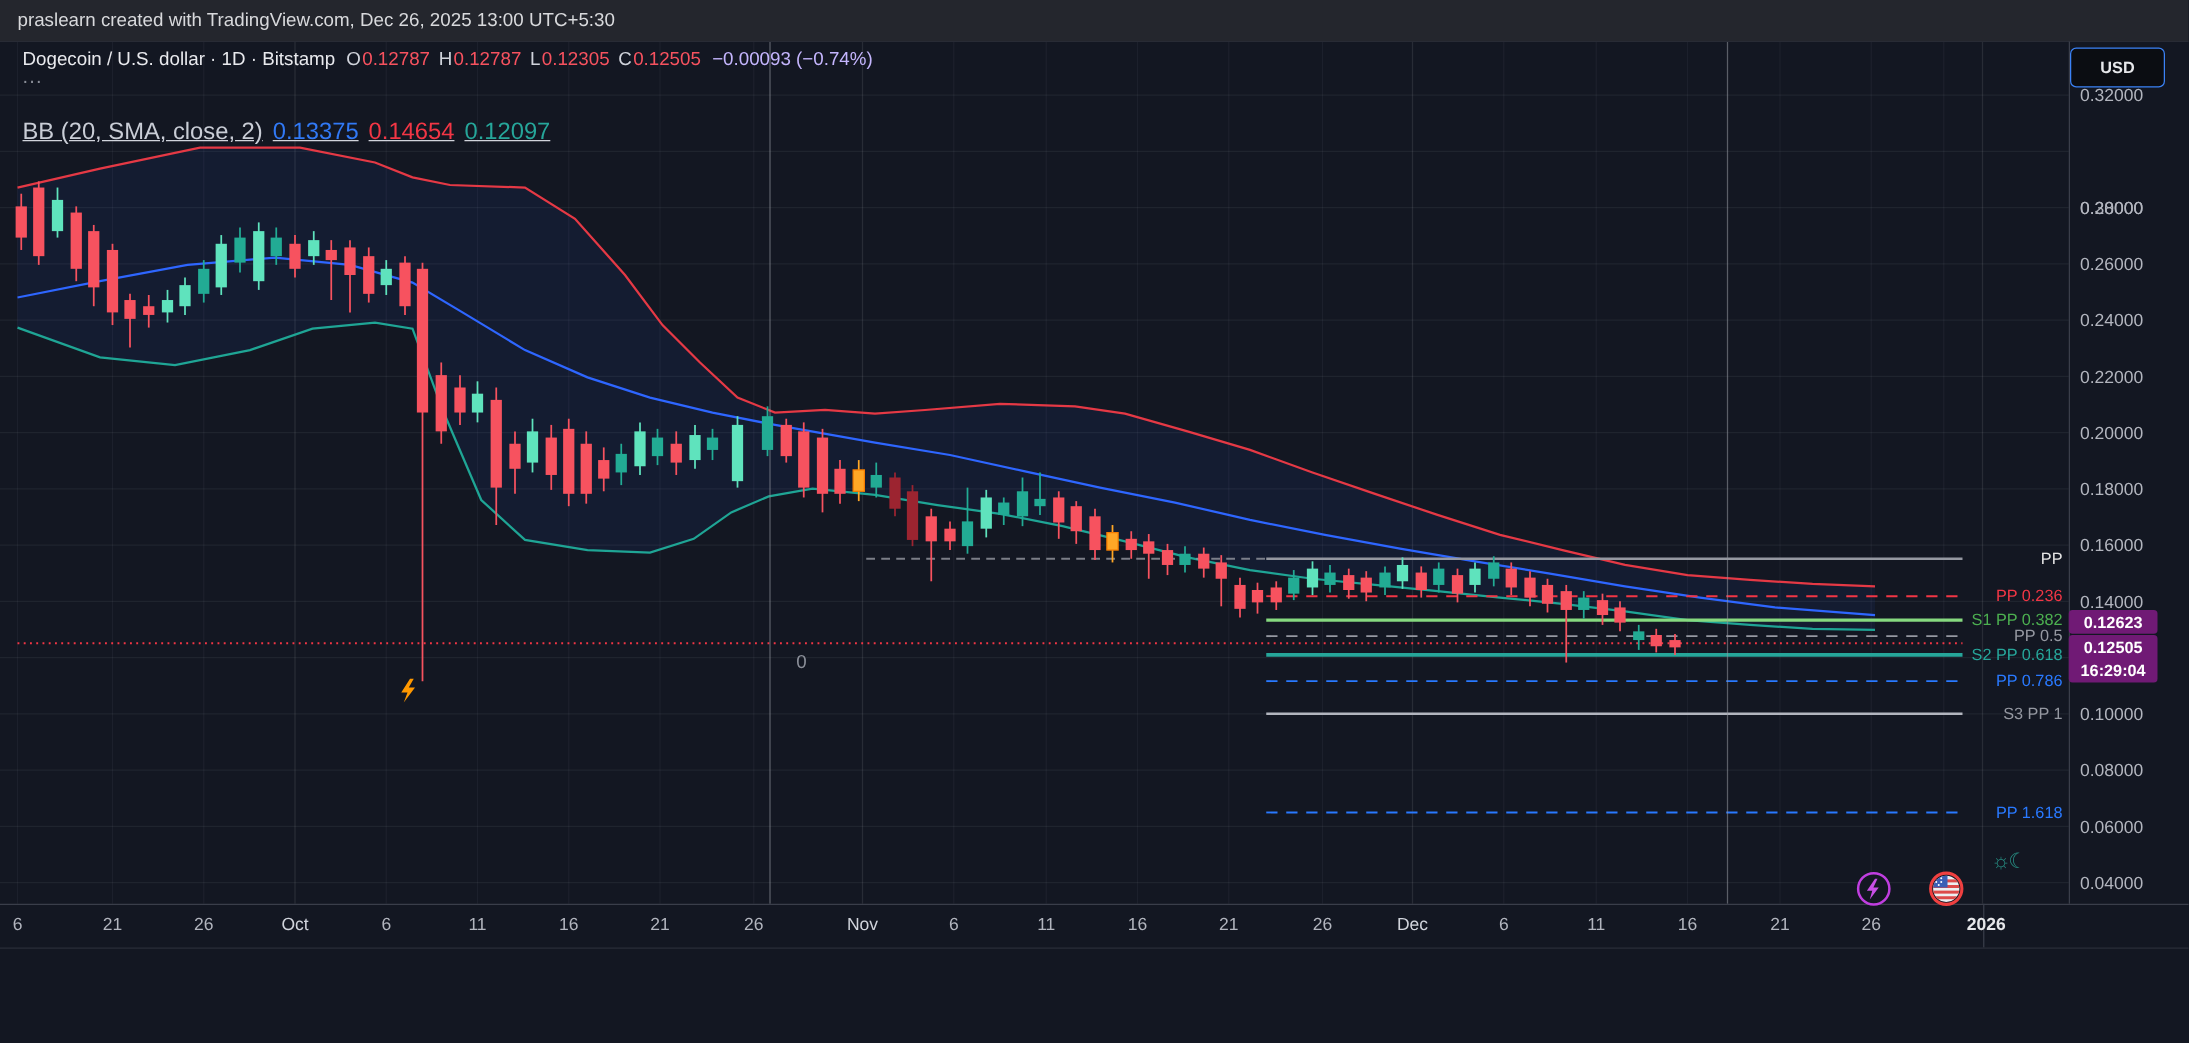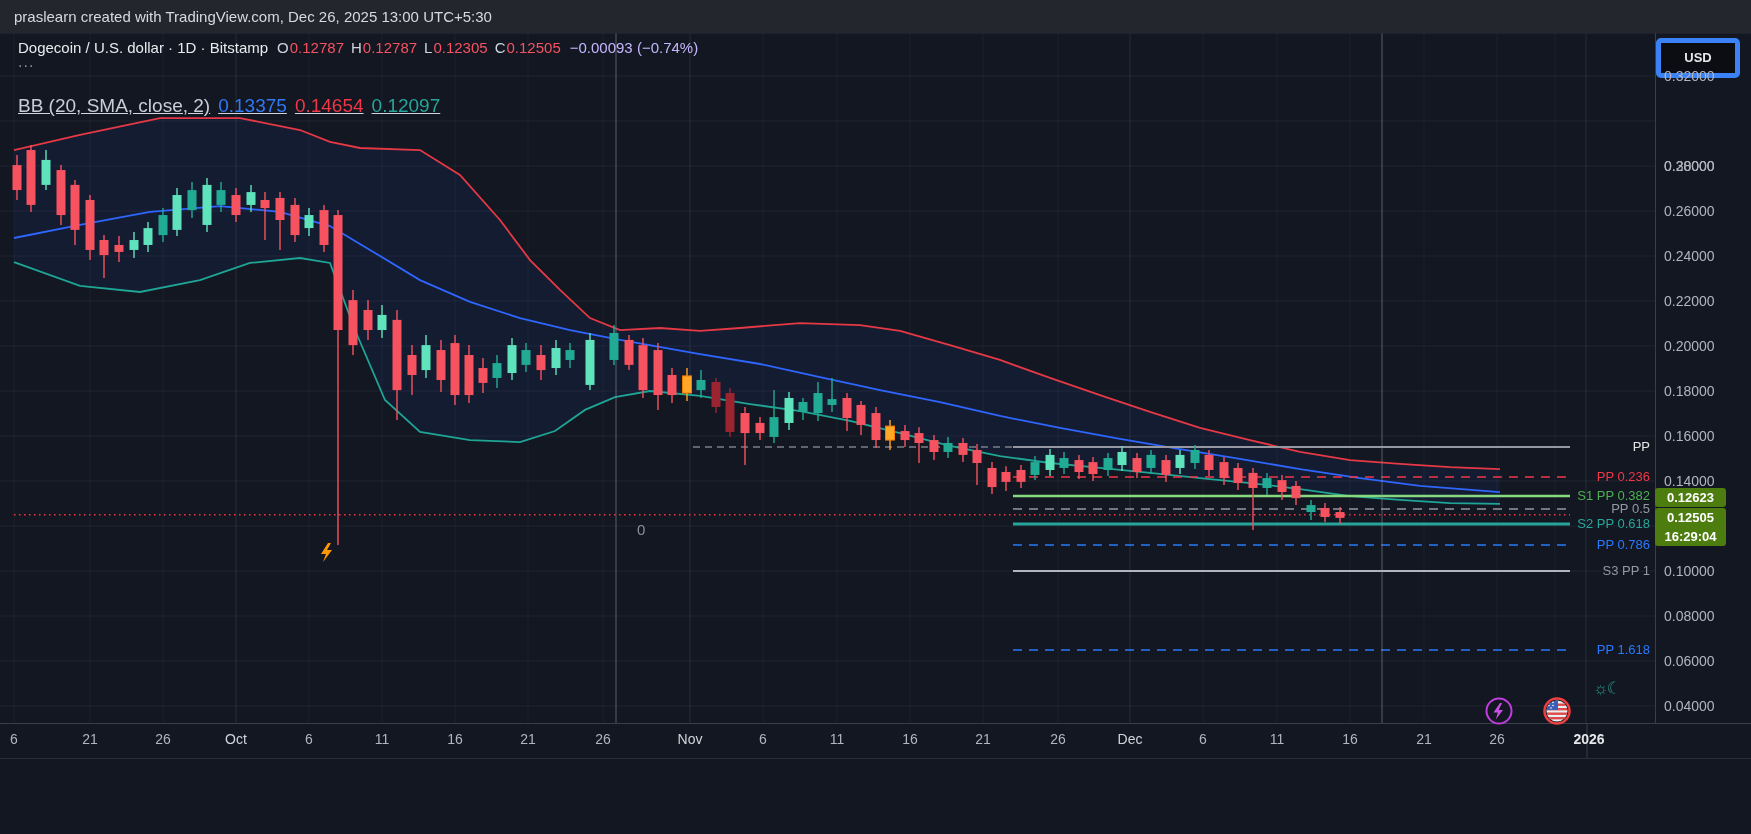--- a/index.html
+++ b/index.html
@@ -16,25 +16,25 @@
   .ohlc{display:flex;gap:7px;}
   .ohlc .k{color:#d1d4dc;}
   .ohlc .v{color:#f7525f;margin-left:1px;}
   .chg{color:#c4b5fd;}
   .row2{top:55px;font-size:16px;color:#8a8e98;letter-spacing:1px;line-height:14px;}
   .row3{top:95px;font-size:19px;display:flex;gap:8px;text-decoration:underline;}
   .bbname{color:#c9cdd6;}
   .bb-basis{color:#3179f5;}
   .bb-upper{color:#f23645;}
   .bb-lower{color:#26a69a;}
-  .usd-btn{left:1656px;top:38px;width:74px;height:30px;background:#0b0d12;border:5px solid #3b82f6;
+  .usd-btn{left:1656px;top:38px;width:74px;height:30px;background:#0b0d12;border:1px solid #3b82f6;
     border-radius:5px;color:#e6e7ea;font-size:13px;font-weight:bold;text-align:center;line-height:30px;}
   .ptick{position:absolute;left:1664px;color:#b2b5be;font-size:14px;height:16px;line-height:16px;}
   .plabel{position:absolute;right:101px;font-size:13px;height:15px;line-height:15px;white-space:nowrap;}
-  .pbox{position:absolute;left:1655px;width:71px;background:#4d7c0f;color:#fff;border-radius:3px;
+  .pbox{position:absolute;left:1655px;width:71px;background:#701a75;color:#fff;border-radius:3px;
     text-align:center;font-size:13px;font-weight:bold;}
   .pbox .ln{height:19px;line-height:19px;}
   .ttick{position:absolute;top:731px;transform:translateX(-50%);color:#b2b5be;font-size:14px;white-space:nowrap;}
   .ttick.month{color:#d1d4dc;}
   .ttick.year{color:#e6e7ea;font-weight:bold;}
   .zero-label{left:637px;top:521px;color:#8a8e98;font-size:15px;}
   .sunmoon{left:1593px;top:678px;color:#2a9d8f;font-size:17px;opacity:.85;letter-spacing:-2px;}
   .bottombar{left:0;top:758px;width:1751px;height:76px;background:#1d1e23;}
   .logo-wrap{position:absolute;left:16px;top:22px;display:flex;align-items:center;gap:10px;}
   .logo-text{color:#d2d3d6;font-size:24px;font-weight:bold;letter-spacing:.2px;}

